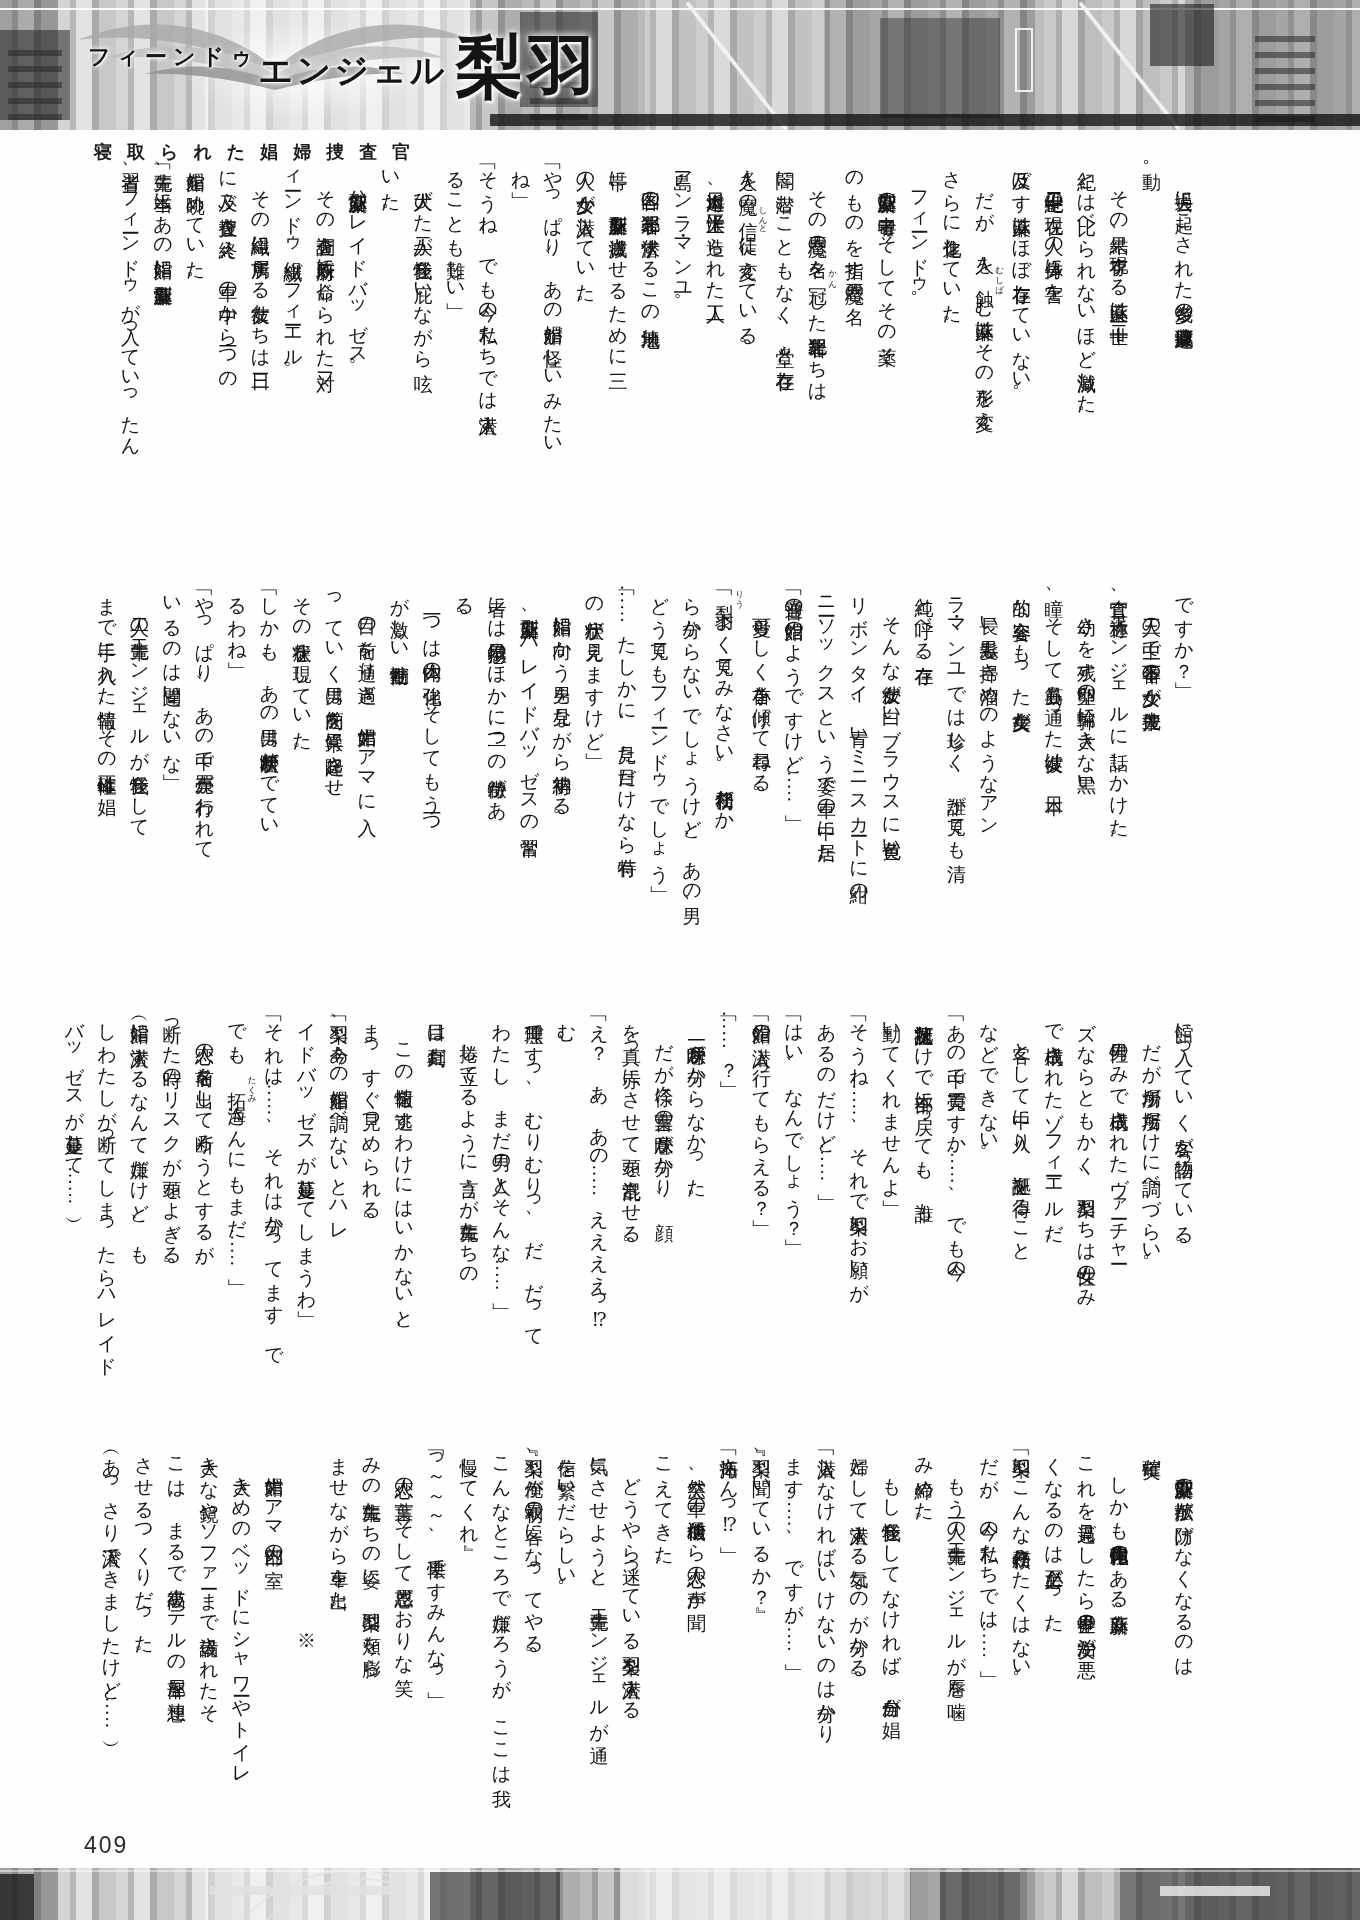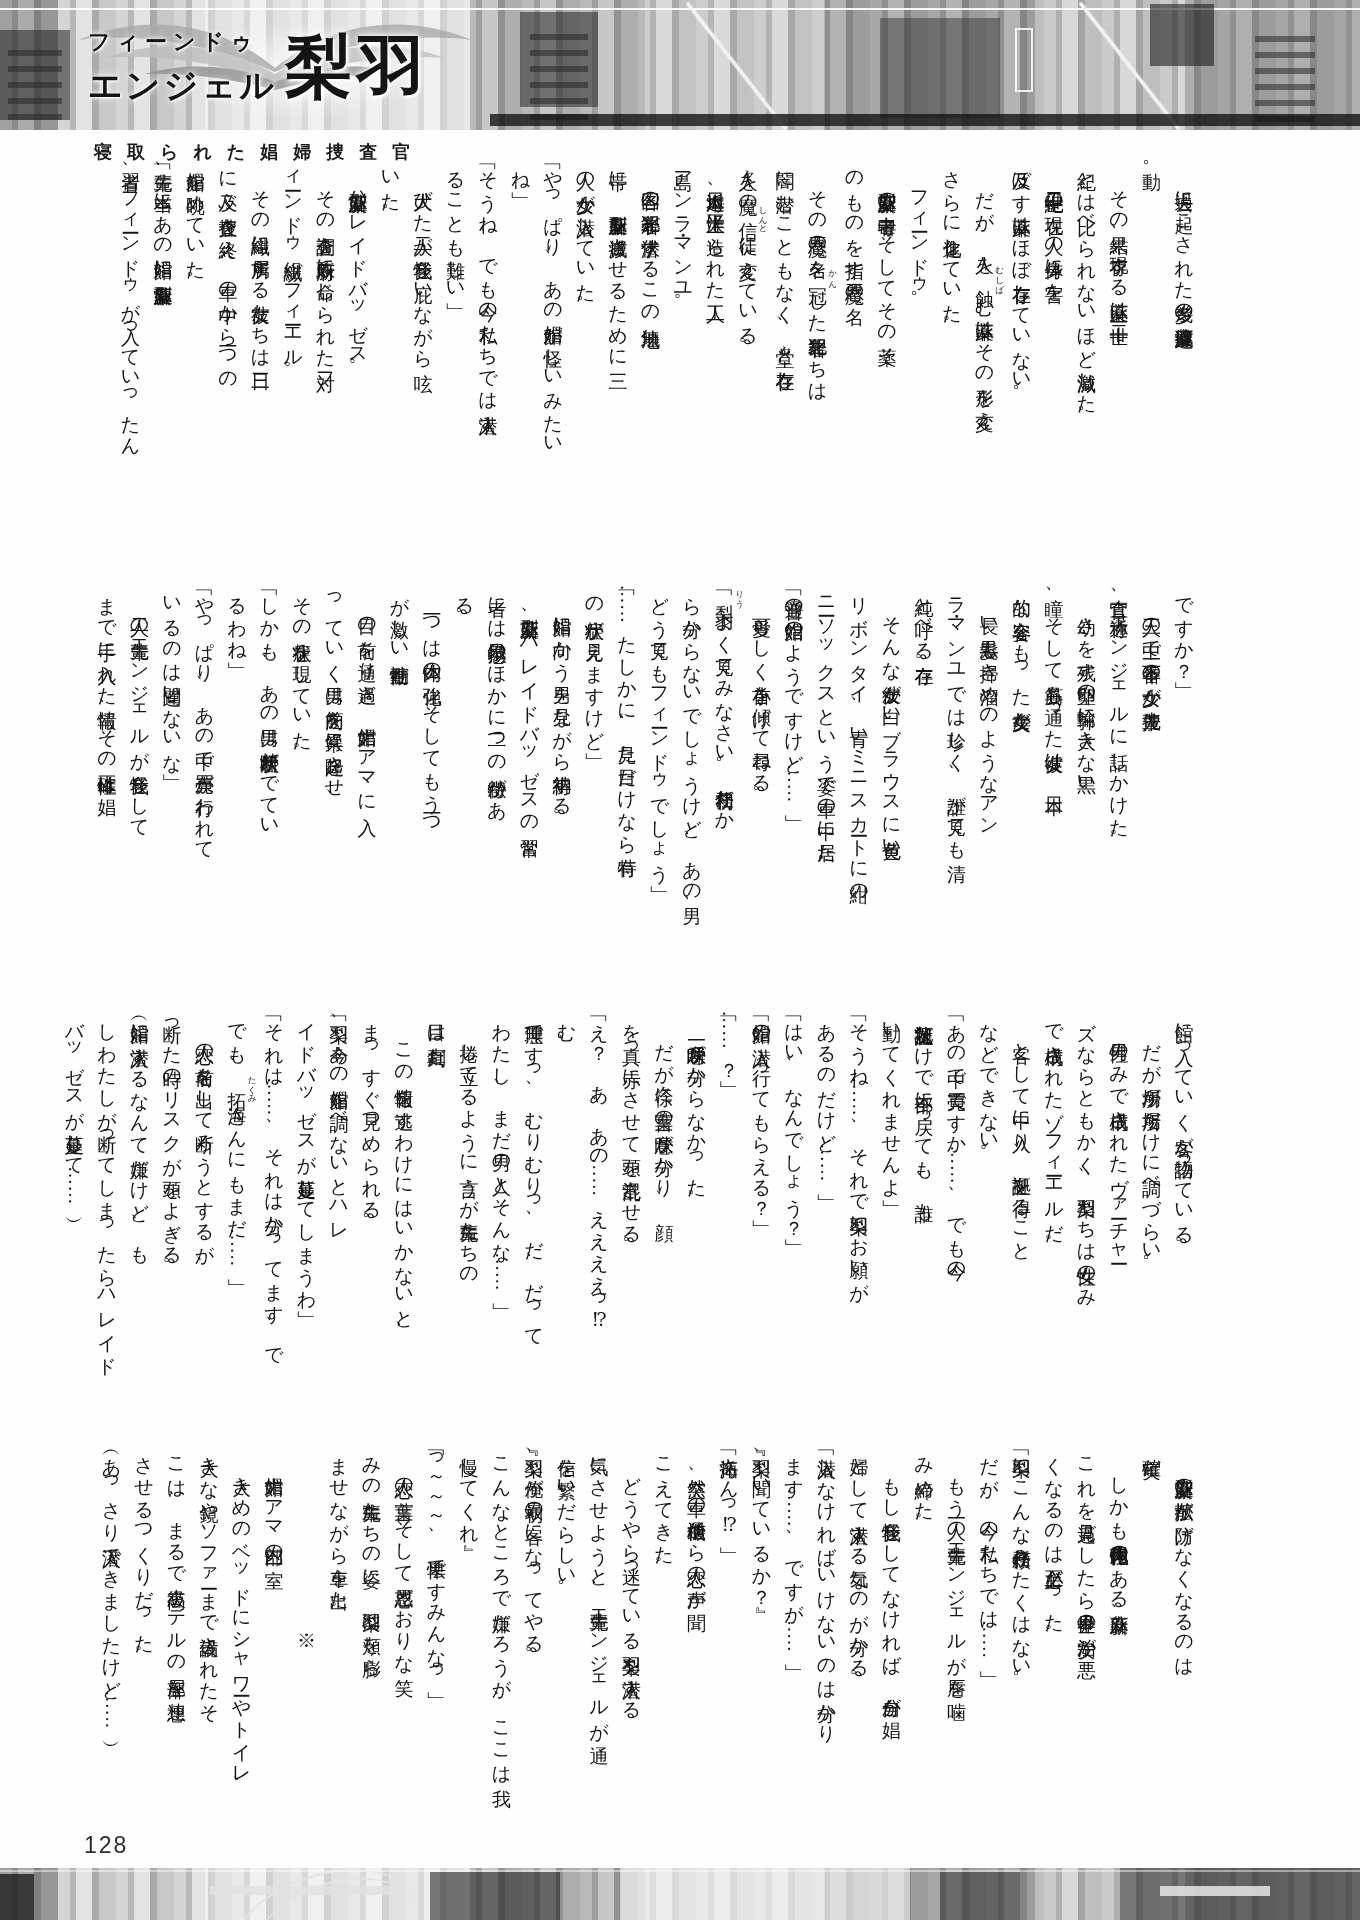--- a/index.html
+++ b/index.html
@@ -22,21 +22,21 @@
   .blk{position:absolute;}
   .hline{position:absolute;height:2px;background:rgba(255,255,255,.92);}
   .diag{position:absolute;width:3px;background:#f2f2f2;transform:rotate(-38deg);box-shadow:0 0 2px rgba(255,255,255,.8);}
   .curve{position:absolute;border-top:2px solid #e4e4e4;border-radius:50%;transform:rotate(-18deg);}
   .ladder{position:absolute;background:
       repeating-linear-gradient(0deg, rgba(40,40,40,.55) 0 6px, rgba(0,0,0,0) 6px 16px);}
 
   
   .title-wrap{position:absolute;left:88px;top:22px;z-index:4;display:flex;align-items:center;
     font-family:"Liberation Sans","DejaVu Sans",sans-serif;color:#141414;}
-  .title-stack{display:flex;flex-direction:column;}
+  .title-stack{display:flex;}
   .title-small{font-size:22px;font-weight:bold;letter-spacing:6px;
     text-shadow:0 0 4px #fff,0 0 7px #fff,1px 1px 1px #fff;}
   .title-big{font-size:34px;font-weight:bold;letter-spacing:3px;margin-top:6px;
     text-shadow:0 0 4px #fff,0 0 8px #fff,1px 1px 1px #fff;}
   .title-name{font-size:68px;font-weight:bold;letter-spacing:4px;margin-left:8px;
     font-family:"Liberation Serif","DejaVu Serif",serif;
     text-shadow:0 0 5px #fff,0 0 10px #fff,2px 2px 2px rgba(255,255,255,.95);}
   .subtitle{position:absolute;left:94px;top:104px;z-index:4;font-size:18px;font-weight:bold;
     letter-spacing:15px;color:#1c1c1c;font-family:"Liberation Serif","DejaVu Serif",serif;
     text-shadow:0 0 3px #fff,0 0 6px #fff,1px 1px 1px #fff;margin-top:36px;}
@@ -233,21 +233,21 @@
       <p>ませながら車を出た。</p>
       <p>　　　　　　　　　※</p>
       <p>　娼館ナアマ内部の一室。</p>
       <p>　大きめのベッドにシャワーやトイレ、</p>
       <p>大きな鏡やソファーまで設備されたそ</p>
       <p>こは、まるで高級ホテルの部屋を連想</p>
       <p>させるつくりだった。</p>
       <p>（あっさり潜入できましたけど……）</p>
     </div>
 
-  <div class="page-number">128</div>
+  <div class="page-number">409</div>
 
   <div class="glitch banner-bottom">
     <div class="blk" style="left:0;top:6px;width:34px;height:46px;background:rgba(20,20,20,.75);"></div>
     <div class="blk" style="left:430px;top:4px;width:130px;height:48px;background:rgba(35,35,35,.6);"></div>
     <div class="blk" style="left:620px;top:0;width:290px;height:52px;background:rgba(250,250,250,.6);"></div>
     <div class="blk" style="left:940px;top:4px;width:80px;height:48px;background:rgba(45,45,45,.55);"></div>
     <div class="blk" style="left:1120px;top:0;width:240px;height:52px;background:rgba(40,40,40,.55);"></div>
     <div class="blk" style="left:1160px;top:18px;width:110px;height:10px;background:rgba(230,230,230,.85);"></div>
     <div class="blk" style="left:210px;top:18px;width:180px;height:9px;background:rgba(225,225,225,.8);"></div>
     <div class="curve" style="left:230px;top:6px;width:190px;height:110px;"></div>

